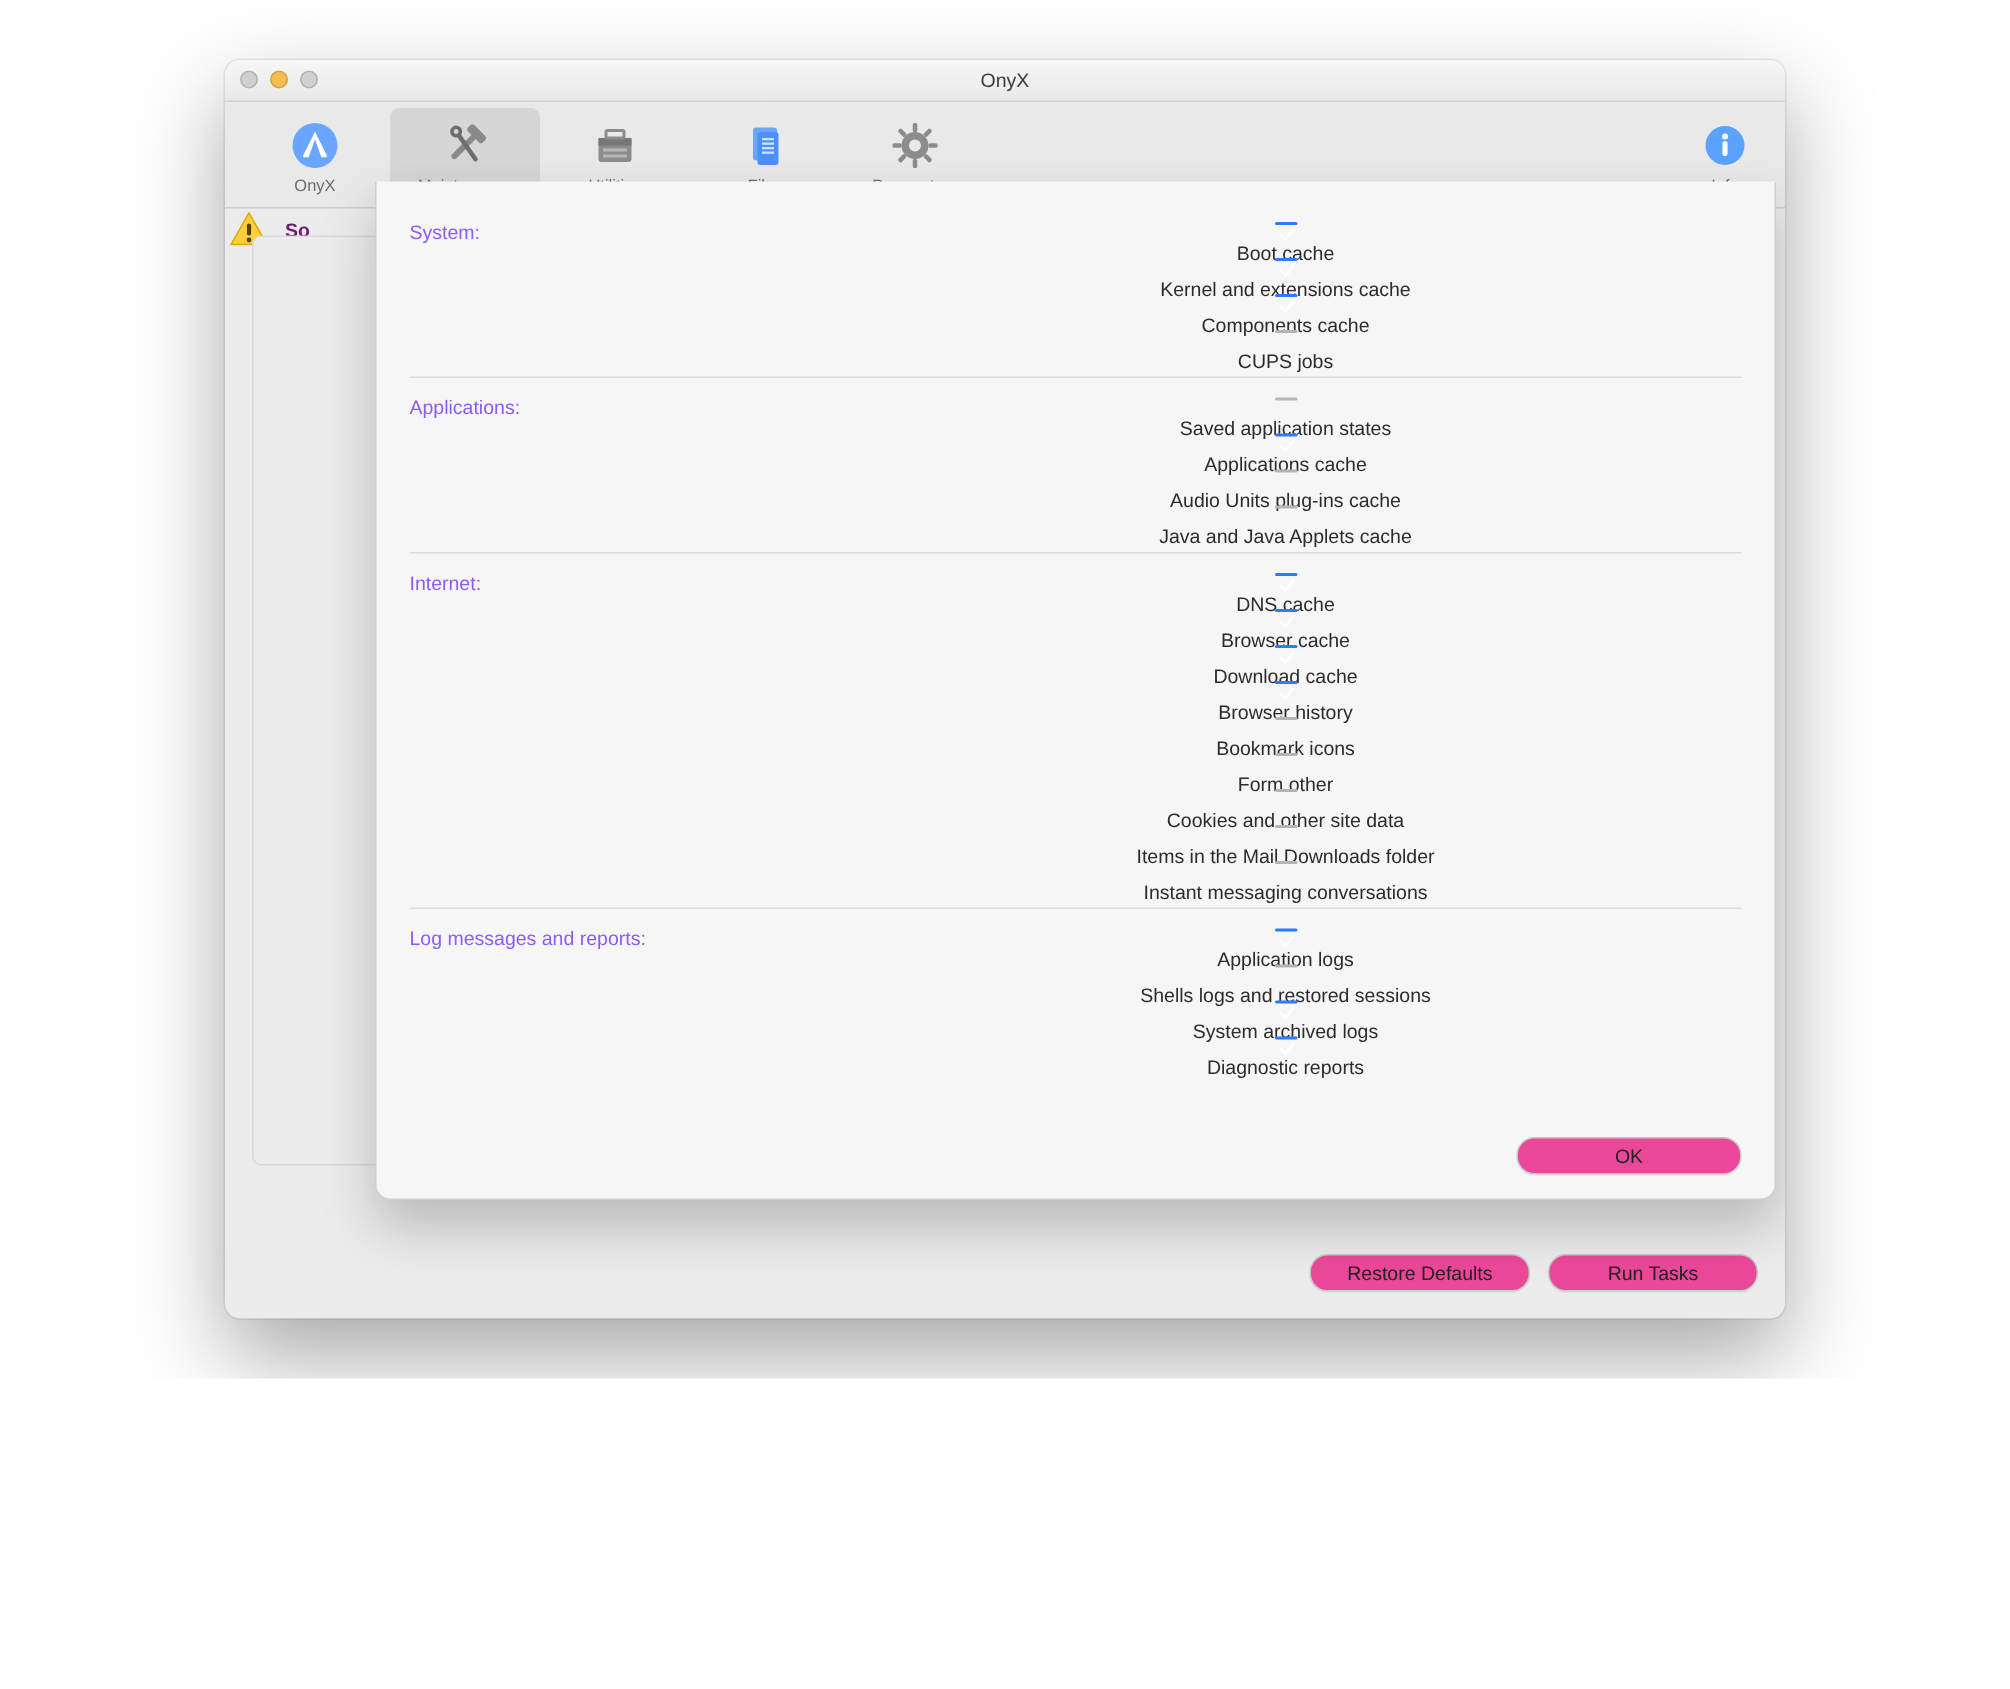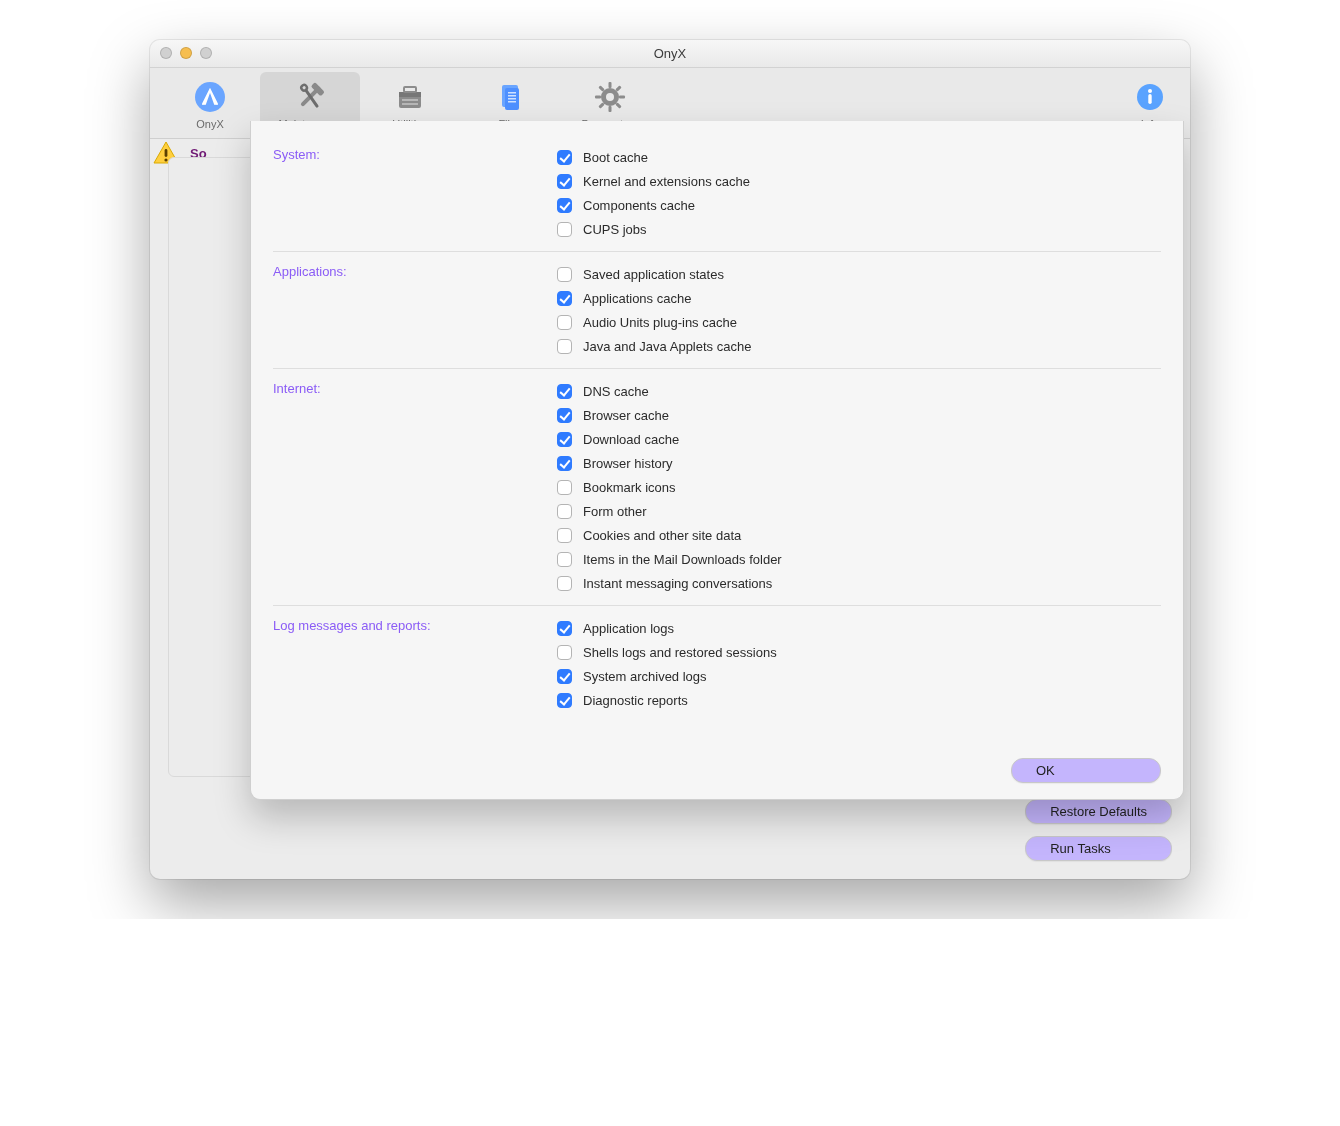--- a/index.html
+++ b/index.html
@@ -119,30 +119,29 @@
       border: 1px solid #c9c9c9;
       border-radius: 6px;
       box-shadow: 0 1px 1px rgba(0,0,0,.05);
     }
     .footer-buttons {
       position: absolute;
       right: 18px;
       bottom: 18px;
       display: flex;
       gap: 12px;
-      flex-direction: column;
     }
     .mac-button {
-      background: #c4b5fd;
+      background: #ec4899;
       border: 1px solid #c8c8c8;
       border-radius: 12px;
       padding: 4px 24px;
       font-size: 13px;
       min-width: 140px;
-      text-align: left;
+      text-align: center;
       box-shadow: 0 1px 1px rgba(0,0,0,.05);
       cursor: default;
     }
 
     
     .sheet {
       position: absolute;
       left: 100px;
       right: 6px;
       top: -18px;   
@@ -173,20 +172,21 @@
     }
     .row .opts-col {
       flex: 1;
     }
     .opt {
       display: flex;
       align-items: center;
       gap: 8px;
       height: 24px;
       color: #2b2b2b;
+      flex-direction: column;
     }
     .opt input[type=checkbox]{
       appearance: none;
       width: 15px; height: 15px;
       border: 1px solid #b4b4b4;
       border-radius: 4px;
       background: #fff;
       position: relative;
       cursor: default;
     }

